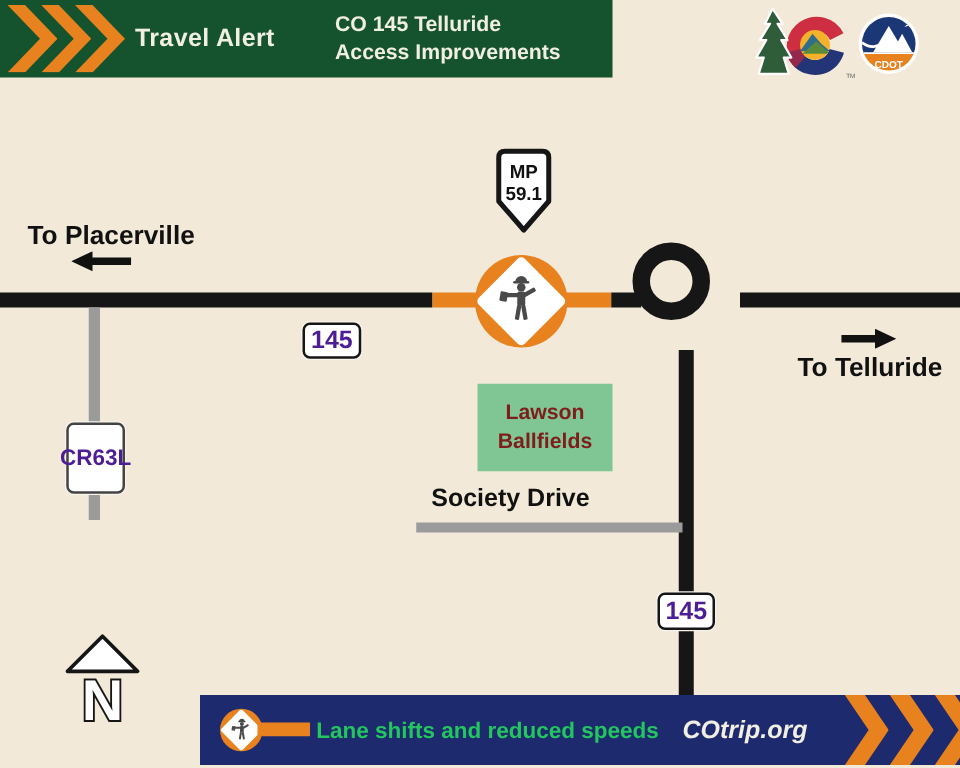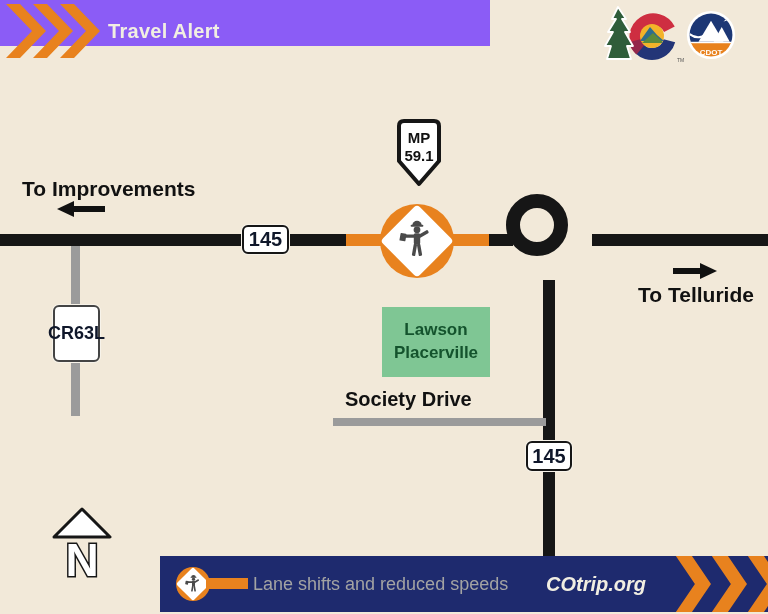--- a/index.html
+++ b/index.html
@@ -1,80 +1,84 @@
 <!DOCTYPE html>
 <html><head>
 <meta charset="utf-8">
 <style>
   * { margin:0; padding:0; box-sizing:border-box; }
   html,body { width:768px; height:614px; }
   body { font-family:"Liberation Sans", sans-serif; background:#F2E9D9; overflow:hidden; }
   #page { position:relative; width:768px; height:614px; background:#F2E9D9; }
 
   
-  .banner-top { position:absolute; left:0; top:0; width:490px; height:46px; background:#8b5cf6; }
+  .banner-top { position:absolute; left:0; top:0; width:490px; height:62px; background:#14532d; }
   .chev { position:absolute; background:#E8821E;
           clip-path:polygon(0 0, 35% 0, 100% 50%, 35% 100%, 0 100%, 65% 50%); }
   .chev-top { width:40px; height:54px; top:4px; }
   .alert-label { position:absolute; left:108px; top:0; height:62px; display:flex; align-items:center;
                  color:#F1EEE2; font-size:20px; font-weight:bold; letter-spacing:.3px; }
   .title-block { position:absolute; left:268px; top:9px; color:#F1EEE2; font-size:17px;
                  font-weight:bold; line-height:1.3; }
 
   
   .road { position:absolute; background:#161616; }
   .road-orange { position:absolute; background:#E8821E; }
   .road-gray { position:absolute; background:#9B9B9B; }
   .roundabout { position:absolute; left:506px; top:194px; width:62px; height:62px;
                 border:14px solid #161616; border-radius:50%; background:transparent; }
 
   
   .shield { position:absolute; background:#FFFFFF; border:2px solid #161616; border-radius:6px;
             display:flex; align-items:center; justify-content:center;
-            font-weight:bold; color:#0f172a; box-shadow:0 0 0 1px #f7f3ea; }
+            font-weight:bold; color:#4c1d95; box-shadow:0 0 0 1px #f7f3ea;margin-top:33px; }
   .shield-145w { left:242px; top:225px; width:47px; height:29px; font-size:20px; }
   .shield-145s { left:526px; top:441px; width:46px; height:30px; font-size:20px; }
   .shield-cr { left:53px; top:305px; width:47px; height:57px; font-size:18px;
                border-color:#444; line-height:1.25; }
 
   .mp-marker { position:absolute; left:396px; top:118px; width:46px; height:70px; }
   .mp-text { position:absolute; width:46px; text-align:center; font-weight:bold; color:#111; font-size:15px; }
 
   
   .flag-circle { position:absolute; background:#E8821E; border-radius:50%;
                  display:flex; align-items:center; justify-content:center; }
   .flag-diamond { background:#FFFFFF; border-radius:4px; transform:rotate(45deg); }
   .flag-person { position:absolute; }
 
   
   .map-label { position:absolute; color:#111; font-weight:bold; }
   .lawson { position:absolute; left:382px; top:307px; width:108px; height:70px; background:#7FC694;
             display:flex; flex-direction:column; align-items:center; justify-content:center;
-            color:#14532d; font-weight:bold; font-size:17px; line-height:1.35; }
+            color:#7f1d1d; font-weight:bold; font-size:17px; line-height:1.35; }
 
   
   .banner-bottom { position:absolute; left:160px; top:556px; width:608px; height:56px;
                    background:#1E2A6E; overflow:hidden; }
   .chev-bot { width:46px; height:88px; top:-16px; }
   .footer-msg { position:absolute; left:93px; top:0; height:56px; display:flex; align-items:center;
-                color:#a3a3a3; font-size:18px; font-weight:normal; }
+                color:#22c55e; font-size:18px; font-weight:bold; }
   .footer-site { position:absolute; left:386px; top:0; height:56px; display:flex; align-items:center;
                  color:#F1EEE2; font-size:20px; font-weight:bold; cursor:pointer;font-style:italic; }
   .footer-bar { position:absolute; left:46px; top:22px; width:42px; height:11px; background:#E8821E; }
 </style>
 </head>
 <body>
 
 <div id="page">
 
   <div class="banner-top">
     <div class="chev chev-top" style="left:6px"></div>
     <div class="chev chev-top" style="left:33px"></div>
     <div class="chev chev-top" style="left:60px"></div>
     <div class="alert-label">Travel Alert</div>
+    <div class="title-block">
+      <div>CO 145 Telluride</div>
+      <div>Access Improvements</div>
+    </div>
   </div>
 
   <svg style="position:absolute;left:603px;top:5px" width="82" height="58" viewBox="0 0 82 58">
 
     <path d="M66.4,24.3 A18,18 0 1 0 36.3,43.7" fill="none" stroke="#CE2E41" stroke-width="12"></path>
     <path d="M36.3,43.7 A18,18 0 0 0 66.4,35.7" fill="none" stroke="#233577" stroke-width="12"></path>
     <path d="M31.6,35.7 A18,18 0 0 0 37.4,44.8" fill="none" stroke="#93284C" stroke-width="12"></path>
 
     <circle cx="49" cy="31" r="12" fill="#F3B229"></circle>
     <clipPath id="goldclip">
@@ -146,33 +150,33 @@
         <rect x="3" y="14.4" width="6" height="7.6" rx="0.8" transform="rotate(10 6 18)"></rect>
         <g transform="rotate(-30 23 17)">
             <rect x="21.5" y="15.2" width="11" height="3.4" rx="1"></rect>
           </g>
         <rect x="16.8" y="25" width="3.4" height="12" rx="1" transform="rotate(10 18.5 25)"></rect>
         <rect x="19.8" y="25" width="3.4" height="12" rx="1" transform="rotate(-10 21.5 25)"></rect>
       </g>
     </svg>
   </div>
 
-  <div class="map-label" style="left:22px;top:177px;font-size:21px">To Improvements</div>
+  <div class="map-label" style="left:22px;top:177px;font-size:21px">To Placerville</div>
   <svg style="position:absolute;left:57px;top:201px" width="48" height="16" viewBox="0 0 48 16">
     <polygon points="0,8 17,0 17,5 48,5 48,11 17,11 17,16" fill="#111"></polygon>
   </svg>
 
   <svg style="position:absolute;left:673px;top:263px" width="44" height="16" viewBox="0 0 44 16">
     <polygon points="44,8 27,0 27,5 0,5 0,11 27,11 27,16" fill="#111"></polygon>
   </svg>
   <div class="map-label" style="left:638px;top:283px;font-size:21px">To Telluride</div>
 
   <div class="lawson">
     <div>Lawson</div>
-    <div>Placerville</div>
+    <div>Ballfields</div>
   </div>
 
   <div class="map-label" style="left:345px;top:388px;width:200px;text-align:left;font-size:20px">Society Drive</div>
 
   <svg style="position:absolute;left:52px;top:506px" width="60" height="76" viewBox="0 0 60 76">
     <polygon points="30,3 58,31 2,31" fill="#FFFFFF" stroke="#161616" stroke-width="3" stroke-linejoin="round"></polygon>
     <text x="30" y="70" text-anchor="middle" font-size="46" font-weight="bold" font-family="Liberation Sans, sans-serif" fill="#FFFFFF" stroke="#161616" stroke-width="3" paint-order="stroke">N</text>
   </svg>
 
   <div class="banner-bottom">

